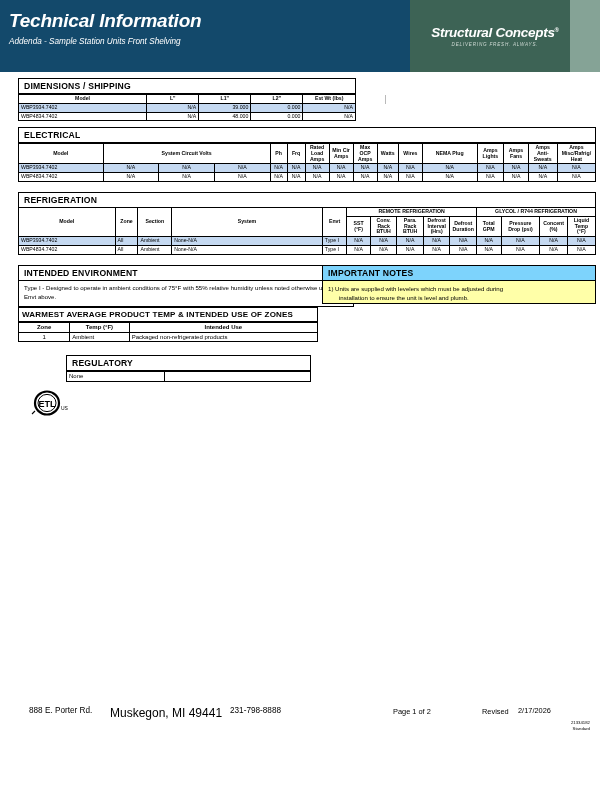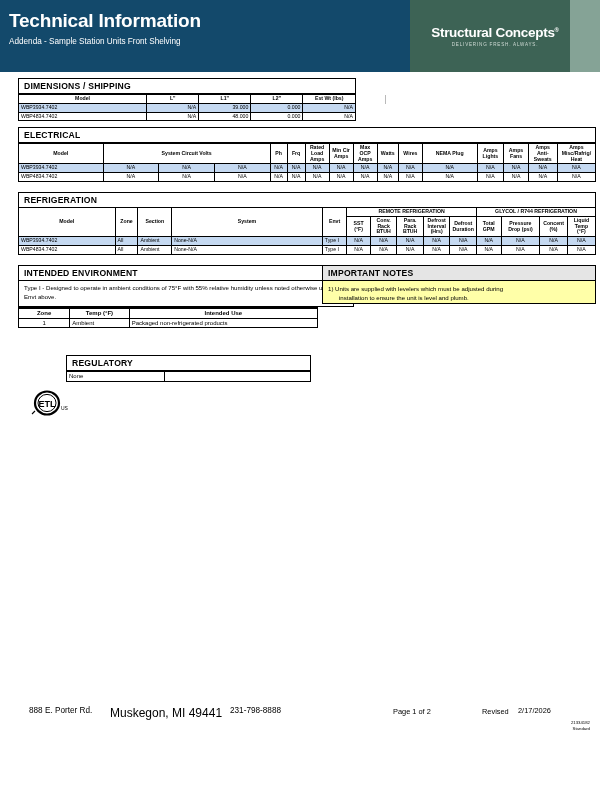--- a/index.html
+++ b/index.html
@@ -8,21 +8,21 @@
     width: 612px;
     height: 792px;
     background: #ffffff;
     font-family: "Liberation Sans", sans-serif;
     color: #000000;
     position: relative;
     overflow: hidden;
   }
 
   
-  .header { position: relative; width: 612px; height: 92px; }
+  .header { position: relative; width: 612px; height: 92px; font-style: italic; }
   .header-blue {
     position: absolute; left: 0; top: 0; width: 410px; height: 72px;
     background: #13496b;
   }
   .header-green {
     position: absolute; left: 410px; top: 0; width: 160px; height: 72px;
     background: #3d6355;
   }
   .header-green-light {
     position: absolute; left: 570px; top: 0; width: 30px; height: 72px;
@@ -82,21 +82,21 @@
   #refrigeration { left: 18px; top: 192px; width: 578px; }
   #intended-env { left: 18px; top: 265px; width: 336px; }
   #notes       { left: 322px; top: 265px; width: 274px; }
   #warmest     { left: 18px;  top: 307px; width: 300px; }
   #regulatory  { left: 26px;  top: 355px; width: 245px; margin-left: 40px; }
 
   .body-text { font-size: 6.1px; padding: 3px 5px 4px 5px; line-height: 1.45; }
 
   
   #notes .panel { border: 1.3px solid #000; background: #ffffa8; }
-  #notes .panel-title { background: #e5e5e5; }
+  #notes .panel-title { background: #7dd3fc; }
   .note-line { font-size: 6.1px; padding: 3px 5px 1px 5px; line-height: 1.5; }
   .note-line .indent { display: block; padding-left: 11px; }
 
   
   .etl { position: absolute; left: 30px; top: 390px; width: 44px; height: 28px; }
 
   
   .footer { position: absolute; left: 0; top: 702px; width: 608px; height: 40px; }
   .f-addr  { position: absolute; left: 29px;  top: 4px; font-size: 8.2px; }
   .f-city  { position: absolute; left: 110px; top: 4px; font-size: 12px; }
@@ -339,20 +339,21 @@
     <div class="panel-title">IMPORTANT NOTES</div>
     <div class="note-line">
       <span>1) Units are supplied with levelers which must be adjusted during</span>
       <span class="indent">installation to ensure the unit is level and plumb.</span>
     </div>
   </div>
 </div>
 
 <div class="sec" id="warmest">
   <div class="panel">
+    <div class="panel-title" style="font-size:8px;padding-left:3px;">WARMEST AVERAGE PRODUCT TEMP &amp; INTENDED USE OF ZONES</div>
     <table class="grid">
       <colgroup>
           <col style="width:17%">
           <col style="width:20%">
           <col style="width:63%">
         </colgroup>
       <thead>
         <tr>
           <th class="nb-l" style="font-size:6px">Zone</th>
           <th style="font-size:6px">Temp (°F)</th>

